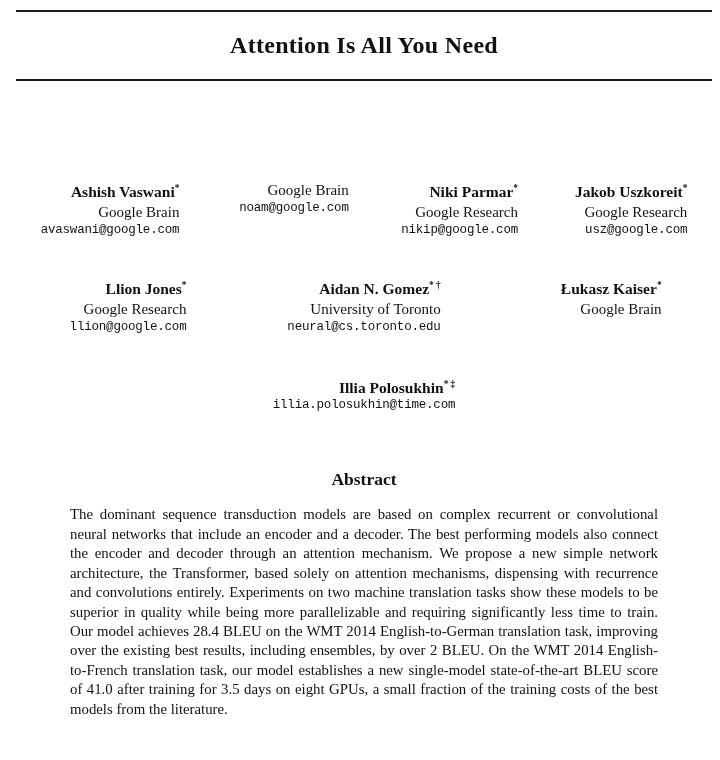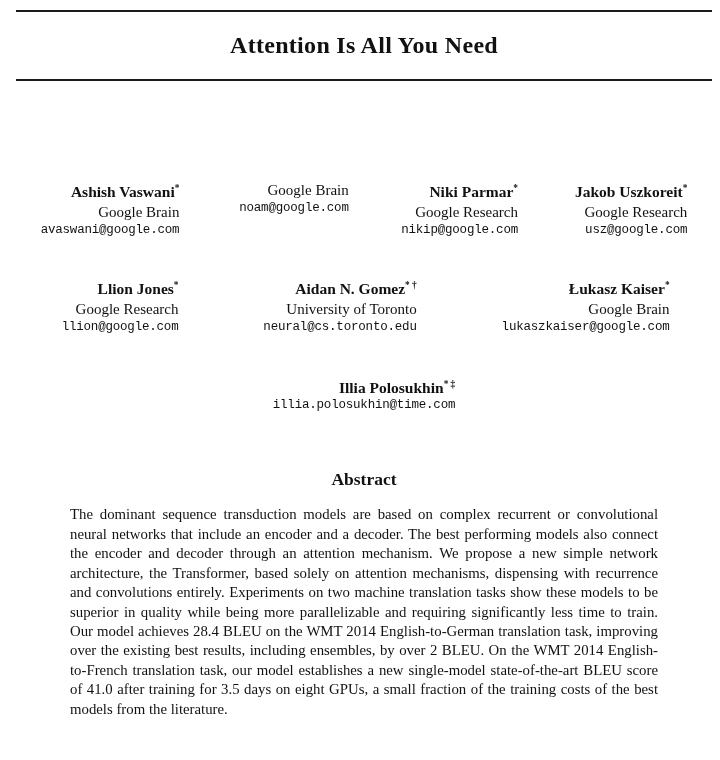--- a/index.html
+++ b/index.html
@@ -119,21 +119,20 @@
         <div class="author-email">llion@google.com</div>
       </div>
       <div class="author">
         <div class="author-name"><span>Aidan N. Gomez</span><sup>* †</sup></div>
         <div class="author-affiliation">University of Toronto</div>
         <div class="author-email">neural@cs.toronto.edu</div>
       </div>
       <div class="author">
         <div class="author-name"><span>Łukasz Kaiser</span><sup>*</sup></div>
         <div class="author-affiliation">Google Brain</div>
-        <div class="author-email">lukaszkaiser@google.com</div>
       </div>
     </div>
 
     <div class="author-row row3">
       <div class="author">
         <div class="author-name"><span>Illia Polosukhin</span><sup>* ‡</sup></div>
         <div class="author-email">illia.polosukhin@time.com</div>
       </div>
     </div>
 

